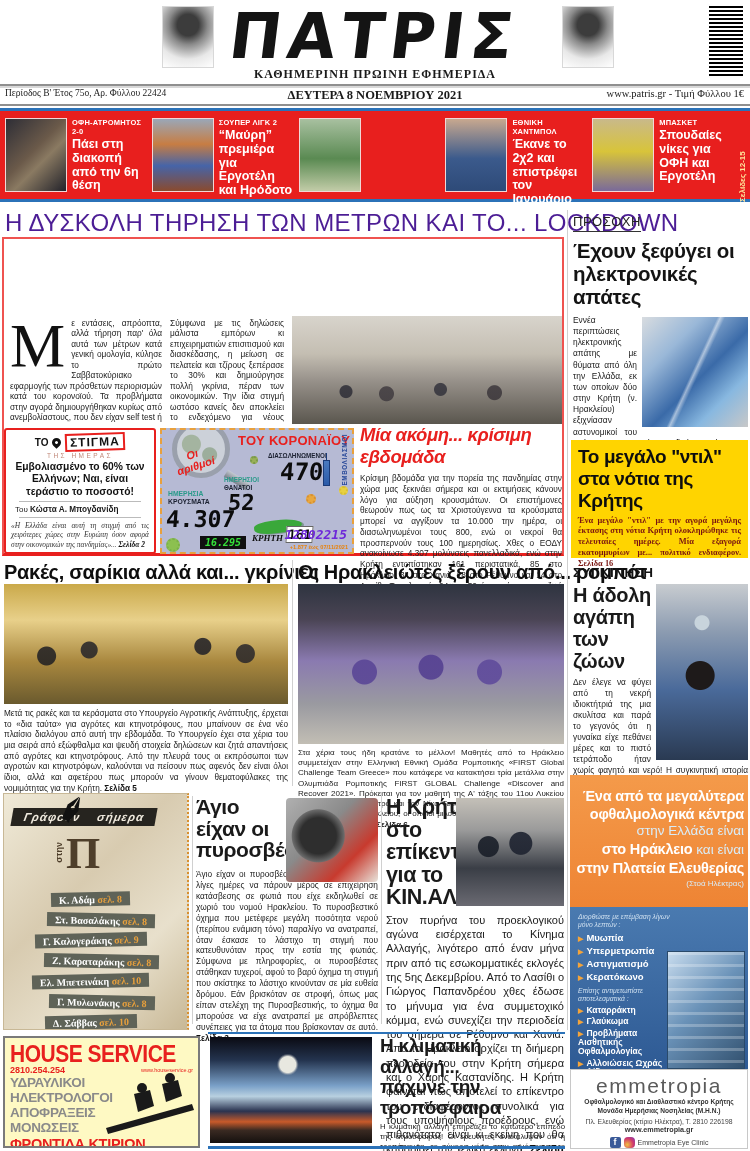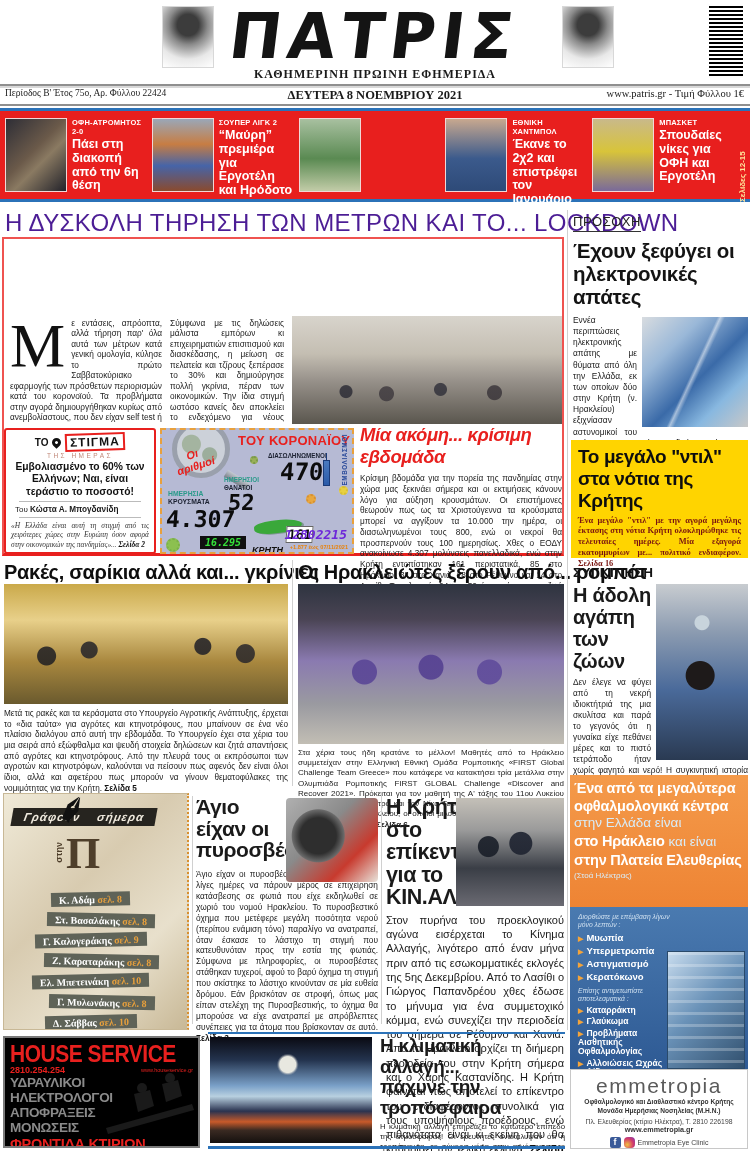--- a/index.html
+++ b/index.html
@@ -112,21 +112,21 @@
   .cv-death-l { left:62px; top:46px; width:40px; line-height:1.2;}
   .cv-death-v { left:66px; top:60px; font-size:22px;}
   .cv-case-l { left:6px; top:60px; width:52px; line-height:1.25; font-size:6.8px;}
   .cv-case-v { left:4px; top:76px; font-size:23px;}
   .lcd { left:38px; top:106px; width:46px; height:13px; background:#101010; color:#35e03a;
     font-family:"DejaVu Sans Mono",monospace; font-weight:bold; font-style:italic;
     font-size:10px; text-align:center; line-height:13px;}
   .crete-map { left:92px; top:90px; width:48px; height:13px; background:#3aa83a;
     border-radius:45% 60% 55% 50%; transform:rotate(-7deg);
     box-shadow:2px 1px 0 rgba(20,80,20,0.35);}
-  .cv-crete-l { left:90px; top:115px; font-style:italic; font-weight:bold; font-size:9px; color:#111;}
+  .cv-crete-l { left:90px; top:103px; font-style:italic; font-weight:bold; font-size:9px; color:#111;font-family:Liberation Serif, serif;}
   .cv-crete-v { left:124px; top:96px; font-size:13px; background:#fff; padding:0 1px; border:1px solid #666;}
   .cv-vax-v { right:5px; bottom:10px; color:#6d28d9; font-family:"DejaVu Sans Mono",monospace;
     font-weight:bold; font-style:italic; font-size:13px;}
   .cv-foot { right:4px; bottom:2px; font-size:5.6px; color:#e8820a; font-weight:bold;}
   .cv-vax-l { right:4px; top:4px; writing-mode:vertical-rl; transform:rotate(180deg);
     font-size:6.3px; font-weight:bold; color:#2a4a9a; letter-spacing:0.6px;}
   .syringe { right:22px; top:30px; width:7px; height:26px;
     background:linear-gradient(180deg,#4a7ac0,#2a5aa8); border:1px solid #1a3a78;}
   .syringe::after{ content:""; position:absolute; left:2px; top:-8px; width:1px; height:8px; background:#1a3a78;}
   .virus { border-radius:50%; }
@@ -197,21 +197,21 @@
   .kn-photo { position:absolute; right:0; top:2px; width:108px; height:108px;
     background:
       radial-gradient(circle at 30% 45%, rgba(25,30,40,0.9) 10px, transparent 11px),
       radial-gradient(circle at 60% 42%, rgba(30,35,48,0.9) 11px, transparent 12px),
       linear-gradient(180deg,#c4c0b8 0%,#9a9a9a 30%,#3a3e46 65%,#6a6a72 100%); }
   .kn-head-wrap { min-height:112px; }
   .kn-body { margin-top:4px; font-size:11px; line-height:1.3; text-align:justify;}
 
   
   .house { left:3px; top:1036px; width:197px; height:112px; border:2px solid #7a7a7a;
-    background:#000000; padding:3px 5px; overflow:hidden;}
+    background:#fef9c3; padding:3px 5px; overflow:hidden;}
   .h-title { color:#e8201e; font-weight:900; font-size:21px; letter-spacing:-0.5px;
     transform:scaleY(1.1); transform-origin:left top; white-space:nowrap;}
   .h-row2 { display:flex; justify-content:space-between; align-items:center; }
   .h-phone { color:#e8201e; font-weight:bold; font-size:9px;}
   .h-url { color:#e8201e; font-size:5.5px;}
   .h-serv { color:#8a8a8a; font-weight:900; font-size:13.5px; line-height:1.12; letter-spacing:-0.3px;}
   .h-tag { color:#e8201e; font-weight:900; font-size:14.5px; letter-spacing:-0.3px; margin-top:1px;}
   .h-workers { position:absolute; right:2px; top:28px; }
 
   
@@ -250,21 +250,21 @@
     background:
       radial-gradient(circle at 50% 22%, #c8d4dc 7px, transparent 8px),
       radial-gradient(circle at 48% 52%, #1e1a1a 14px, transparent 15px),
       linear-gradient(180deg,#c8ccd0 0%,#8a9ab0 28%,#4a6a9a 60%,#2a3a52 100%); }
   .sy-head { margin-top:4px; font-size:20px; font-weight:bold; line-height:1.1; letter-spacing:-0.3px;}
   .sy-body { margin-top:5px; font-size:8.3px; line-height:1.33; text-align:justify;}
 
   
   .em { left:570px; top:775px; width:178px; height:374px; }
   .em-orange { height:132px; background:linear-gradient(180deg,#f49a4a,#ee8434);
-    text-align:left; padding:4px 4px 0; }
+    text-align:right; padding:12px 4px 0; }
   .em-b { color:#fff; font-weight:bold; font-size:14.5px; line-height:1.25; letter-spacing:-0.2px;}
   .em-l { color:#d8ecf8; font-weight:normal; font-size:13.5px; line-height:1.25;}
   .em-note { color:#d8ecf8; font-size:8px; margin-top:2px;}
   .em-blue { height:162px; background:linear-gradient(180deg,#4a7ab0,#2e5a94); position:relative;
     padding:6px 0 0 8px; color:#fff; overflow:hidden;}
   .em-lab { font-style:italic; font-size:6.8px; color:#cfe0f0; line-height:1.25; width:100px;}
   .em-item { font-size:9.5px; font-weight:bold; margin-top:2px;}
   .em-arrow { color:#f4a43a; font-size:7px; margin-right:3px;}
   .em-list2 .em-item { font-size:8.5px; width:86px; line-height:1.1;}
   .em-build { position:absolute; right:3px; bottom:0; width:78px; height:118px;

